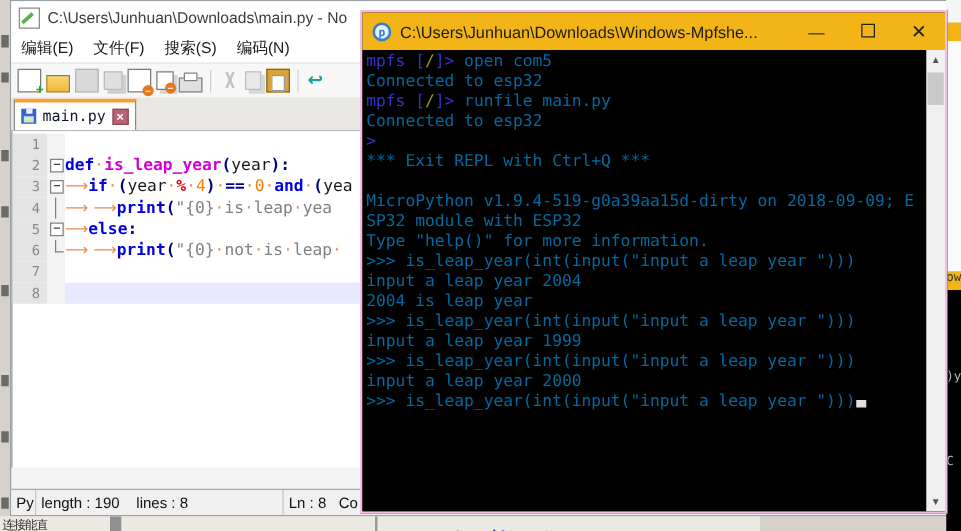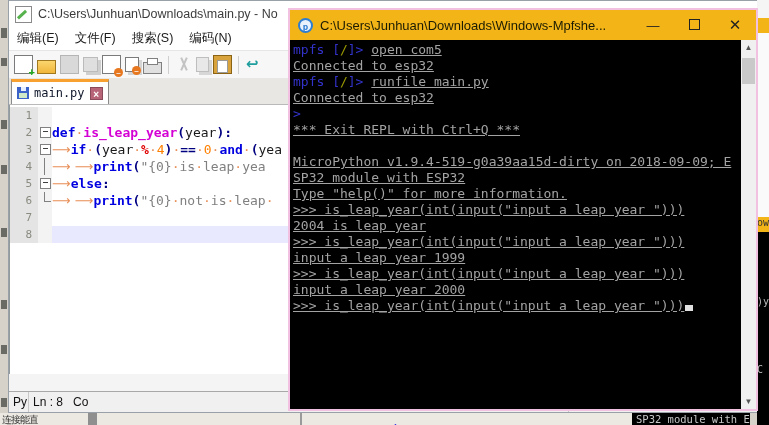--- a/index.html
+++ b/index.html
@@ -4,21 +4,21 @@
 <style>
   html,body{margin:0;padding:0;background:#bfbdb6;}
   #screen{position:relative;width:769px;height:425px;overflow:hidden;background:#d6d2ca;
           font-family:"Liberation Sans",sans-serif;-webkit-font-smoothing:none;}
 
   
   .left-strip{position:absolute;left:0;top:0;width:8px;height:425px;background:#d6d2ca;z-index:1;}
   .lmark{position:absolute;left:1px;width:6px;background:#6b6b66;}
   .right-strip{position:absolute;left:757px;top:0;width:12px;height:425px;z-index:3;background:#f5f5f5;}
   .rseg{position:absolute;left:0;width:12px;overflow:hidden;font:10px "DejaVu Sans Mono",monospace;}
-  .bottom-strip{position:absolute;left:0;top:413px;width:750px;height:12px;background:#ece9e2;z-index:2;overflow:hidden;}
+  .bottom-strip{position:absolute;left:0;top:413px;width:608px;height:12px;background:#ece9e2;z-index:2;overflow:hidden;}
   .bfrag{position:absolute;top:0;height:12px;white-space:pre;overflow:hidden;}
 
   
   .npp{position:absolute;left:8px;top:0;width:761px;height:413px;background:#f4f4f4;
        border:1px solid #9aa0a8;box-sizing:border-box;z-index:2;}
   .npp-title{height:26px;background:#fff;display:flex;align-items:center;gap:6px;padding-left:6px;
              font-size:12.5px;color:#3c3c3c;white-space:nowrap;overflow:hidden;}
   .npp-icon{width:15px;height:15px;background:#fff;border:1px solid #8a8a8a;position:relative;flex:0 0 auto;}
   .npp-icon::after{content:"";position:absolute;left:2px;top:9px;width:11px;height:3px;background:#56b24c;
                    transform:rotate(-42deg);transform-origin:1px 2px;}
@@ -87,21 +87,21 @@
   .con-title{height:30px;background:#f2b416;display:flex;align-items:center;gap:7px;padding:0 4px 0 8px;}
   .con-icon{width:15px;height:15px;border-radius:50%;border:2px solid #2d7dd2;background:#eaf2fb;
             color:#2d7dd2;font:bold 9px/14px "DejaVu Sans Mono",monospace;text-align:center;box-sizing:border-box;flex:0 0 auto;}
   .con-title-text{flex:1;font-size:13px;color:#1c1c04;white-space:nowrap;overflow:hidden;}
   .con-btn{width:34px;text-align:center;color:#222;font-size:13px;flex:0 0 auto;}
   .con-max{display:inline-block;width:9px;height:9px;border:1px solid #222;}
   .con-close{font-size:15px;}
   .con-body{position:absolute;left:0;top:30px;right:0;bottom:0;display:flex;background:#000;}
   .con-text{flex:1;padding:2px 0 0 3px;overflow:hidden;}
   .con-line{height:16px;line-height:16px;font:13px "DejaVu Sans Mono",monospace;white-space:pre;color:#c8c8c8;}
-  .c-blue{color:#3333cc;} .c-olive{color:#9a9a00;} .c-text{color:#a3a3a3;text-decoration:underline;}
+  .c-blue{color:#3333cc;} .c-olive{color:#9a9a00;} .c-text{color:#0369a1;}
   .cursor{display:inline-block;width:8px;height:6px;background:#e0e0e0;margin-left:1px;vertical-align:-1px;}
   .con-scroll{width:15px;background:#f0f0f0;position:relative;flex:0 0 auto;}
   .con-arrow{position:absolute;left:0;width:15px;height:15px;text-align:center;color:#555;font-size:8px;line-height:15px;}
   .con-thumb{position:absolute;left:1px;top:18px;width:13px;height:26px;background:#c9c9c9;}
 </style>
 </head>
 <body>
 
 <div id="screen">
 
@@ -196,20 +196,21 @@
           <div class="code"></div>
         </div>
         <div class="code-row current">
           <div class="ln">8</div>
           <div class="fold"></div>
           <div class="code"></div>
         </div>
       </div>
     <div class="npp-status">
         <div class="scell" style="width: 20px;">Py</div>
+        <div class="scell" style="width: 198px;">length : 190    lines : 8</div>
         <div class="scell" style="width: 540px;">Ln : 8   Co</div>
       </div>
   </div>
 
   <div class="bottom-strip">
     <div class="bfrag" style="left:2px;font:10px 'Liberation Sans',sans-serif;color:#333;letter-spacing:-1px;">连接能直</div>
     <div class="bfrag" style="left:88px;width:9px;background:#8f8f8f;"></div>
     <div class="bfrag" style="left:300px;width:2px;background:#9a9a9a;"></div>
     <div class="bfrag" style="left:326px;font:10px 'DejaVu Sans Mono',monospace;">
       <span style="color:#8a8a8a;">ƒ □ </span><span style="color:#e8905a;">⟶</span><span style="color:#0000e0;font-weight:bold;">if</span><span style="color:#222;"> n &gt; 2:</span>
@@ -242,20 +243,21 @@
           <div class="con-line"><span class="c-text">Connected to esp32</span></div>
           <div class="con-line"><span class="c-blue">mpfs [</span><span class="c-olive">/</span><span class="c-blue">]&gt; </span><span class="c-text">runfile main.py</span></div>
           <div class="con-line"><span class="c-text">Connected to esp32</span></div>
           <div class="con-line"><span class="c-blue">&gt;</span></div>
           <div class="con-line"><span class="c-text">*** Exit REPL with Ctrl+Q ***</span></div>
           <div class="con-line"><span class="c-text"></span></div>
           <div class="con-line"><span class="c-text">MicroPython v1.9.4-519-g0a39aa15d-dirty on 2018-09-09; E</span></div>
           <div class="con-line"><span class="c-text">SP32 module with ESP32</span></div>
           <div class="con-line"><span class="c-text">Type "help()" for more information.</span></div>
           <div class="con-line"><span class="c-text">&gt;&gt;&gt; is_leap_year(int(input("input a leap year ")))</span></div>
+          <div class="con-line"><span class="c-text">input a leap year 2004</span></div>
           <div class="con-line"><span class="c-text">2004 is leap year</span></div>
           <div class="con-line"><span class="c-text">&gt;&gt;&gt; is_leap_year(int(input("input a leap year ")))</span></div>
           <div class="con-line"><span class="c-text">input a leap year 1999</span></div>
           <div class="con-line"><span class="c-text">&gt;&gt;&gt; is_leap_year(int(input("input a leap year ")))</span></div>
           <div class="con-line"><span class="c-text">input a leap year 2000</span></div>
           <div class="con-line"><span class="c-text">&gt;&gt;&gt; is_leap_year(int(input("input a leap year ")))</span><span class="cursor"></span></div>
         </div>
       <div class="con-scroll">
         <div class="con-arrow" style="top:0;">▲</div>
         <div class="con-thumb"></div>

